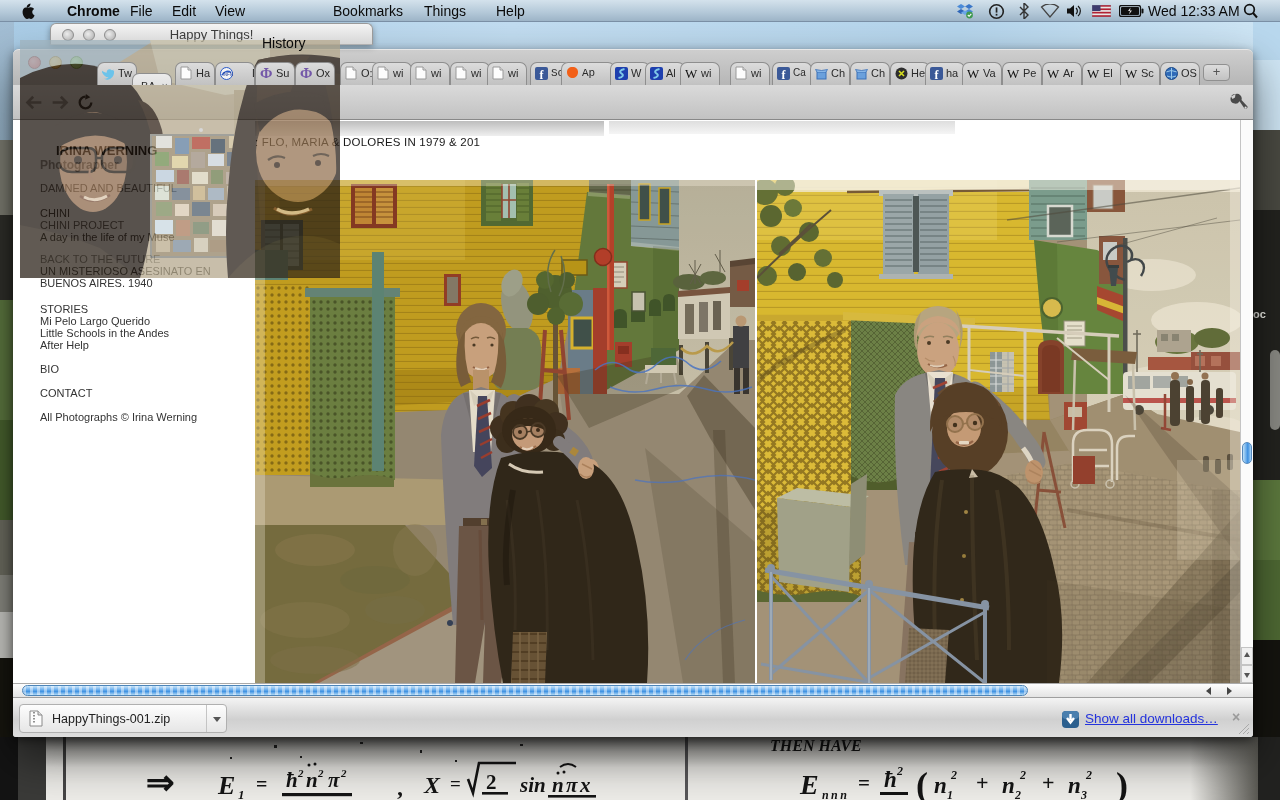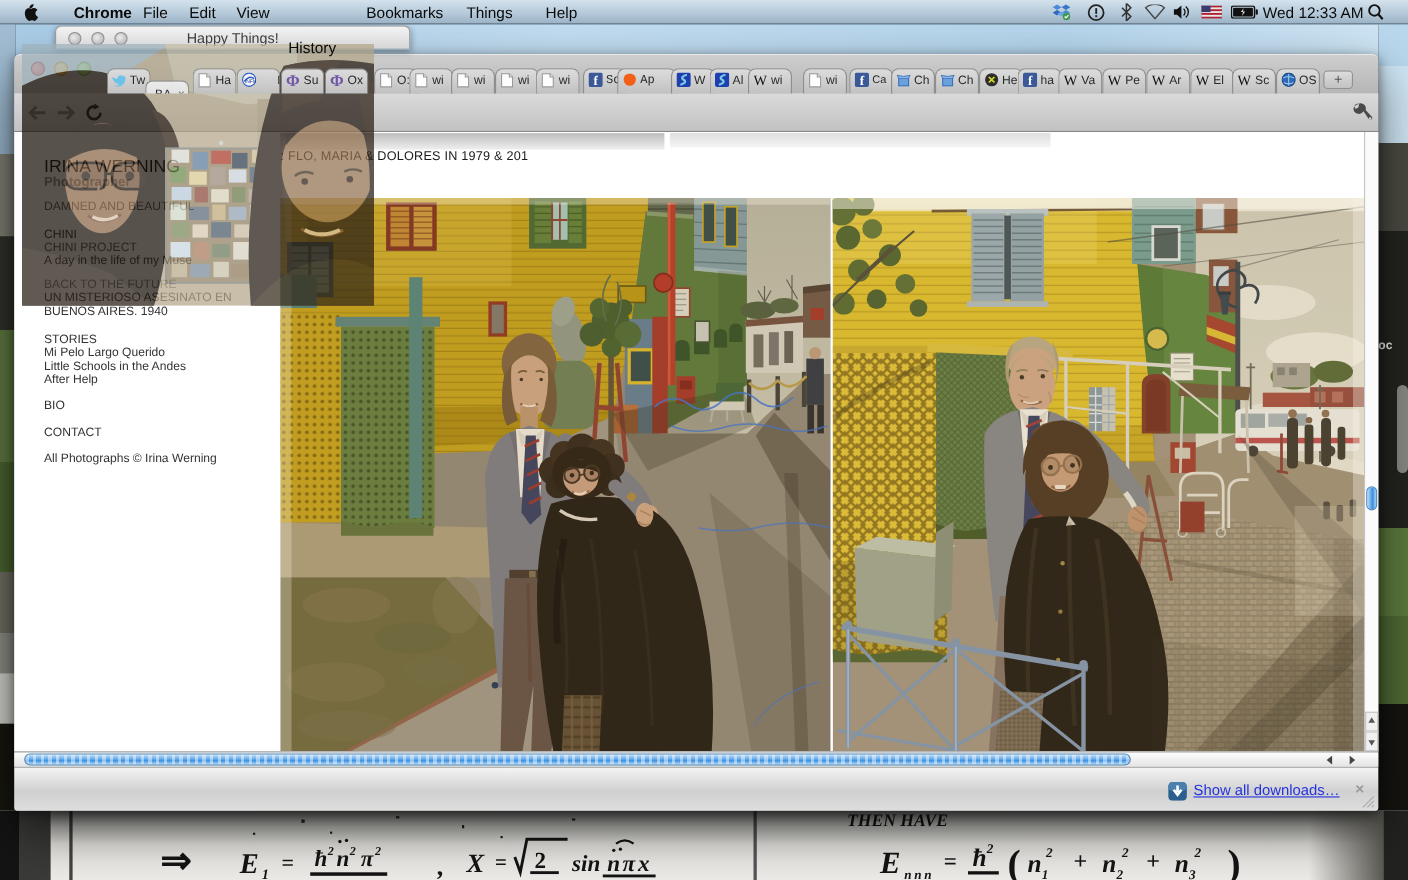--- a/index.html
+++ b/index.html
@@ -316,21 +316,21 @@
     <svg class="abs" style="left:1217px;top:8px;" width="18" height="19" viewBox="0 0 18 19">
       <path d="M5.5,1 A4.8,4.8 0 1 0 9.5,8.2 L14.5,15.5 A1.9,1.9 0 0 0 17.5,13.5 L11.5,7 A4.8,4.8 0 0 0 5.5,1 L5,4.5 L2.5,6 L1,3.5" fill="#4a4a4a"></path>
       <circle cx="15.6" cy="14.7" r="1.1" fill="#ddd"></circle>
     </svg>
   </div>
   <div id="content" class="abs" style="left:0;top:71px;width:1240px;height:563px;background:#fff;overflow:hidden;">
     <div class="abs" style="left:242px;top:1px;width:349px;height:15px;background:linear-gradient(#bdbdbd,#efefef);"></div>
     <div class="abs" style="left:596px;top:1px;width:346px;height:13px;background:linear-gradient(#dedede,#f5f5f5);"></div>
     <div class="abs" style="left:242px;top:16px;font-size:11.5px;color:#1a1a1a;letter-spacing:.2px;">: FLO, MARIA &amp; DOLORES IN 1979 &amp; 201</div>
     <div id="sidebar" style="font-size:11px;color:#222;">
-      <div class="abs" style="left:27px;top:23px;font-size:16px;font-weight:normal;color:#111;">IRINA WERNING</div>
+      <div class="abs" style="left:43px;top:23px;font-size:13px;font-weight:bold;color:#111;">IRINA WERNING</div>
       <div class="abs" style="left:27px;top:38px;font-size:12px;font-weight:bold;color:#8a8a8a;">Photographer</div>
       <div class="abs" style="left:27px;top:62px;color:#555;">DAMNED AND BEAUTIFUL</div>
       <div class="abs" style="left:27px;top:87px;color:#333;">CHINI</div>
       <div class="abs" style="left:27px;top:99px;color:#555;">CHINI PROJECT</div>
       <div class="abs" style="left:27px;top:111px;color:#333;">A day in the life of my Muse</div>
       <div class="abs" style="left:27px;top:133px;color:#777;">BACK TO THE FUTURE</div>
       <div class="abs" style="left:27px;top:145px;color:#333;">UN MISTERIOSO ASESINATO EN</div>
       <div class="abs" style="left:27px;top:157px;color:#333;">BUENOS AIRES. 1940</div>
       <div class="abs" style="left:27px;top:183px;color:#333;">STORIES</div>
       <div class="abs" style="left:27px;top:195px;color:#333;">Mi Pelo Largo Querido</div>
@@ -838,20 +838,32 @@
   </div>
   <div id="hscroll" class="abs" style="left:0;top:634px;width:1240px;height:14px;background:linear-gradient(#fdfdfd,#e4e4e4);border-top:1px solid #aaa;box-sizing:border-box;">
     <div class="abs" style="left:9px;top:1px;width:1006px;height:11px;border-radius:6px;border:1px solid #4d85b8;box-sizing:border-box;
       background:repeating-linear-gradient(90deg,rgba(255,255,255,.45) 0 3px,rgba(255,255,255,0) 3px 7px),linear-gradient(#c6e4fa,#64aaec 45%,#3f92e2 60%,#b0d9f7);"></div>
     <svg class="abs" style="left:1190px;top:2px;" width="32" height="10" viewBox="0 0 32 10">
       <path d="M8,1 L3,5 L8,9 Z" fill="#444"></path>
         <path d="M24,1 L29,5 L24,9 Z" fill="#444"></path>
     </svg>
   </div>
   <div id="shelf" class="abs" style="left:0;top:648px;width:1240px;height:40px;border-top:1px solid #9f9f9f;box-sizing:border-box;background:linear-gradient(#f4f4f4,#d0d0d0 55%,#dedede);border-radius:0 0 3px 3px;">
+    <div class="abs" style="left:6px;top:6px;width:208px;height:29px;border-radius:4px;border:1px solid #b0b0b0;box-sizing:border-box;background:linear-gradient(#fdfdfd,#e6e6e6);">
+      <svg class="abs" style="left:9px;top:5px;" width="14" height="17" viewBox="0 0 14 17">
+        <path d="M1,1 L9,1 L13,5 L13,16 L1,16 Z" fill="#fcfcfc" stroke="#8a8a8a"></path>
+        <path d="M9,1 L9,5 L13,5" fill="#ddd" stroke="#8a8a8a"></path>
+        <path d="M5,2 L5,4 M5,5 L5,7 M5,8 L5,10 M5,11 L5,13" stroke="#777" stroke-width="1.6" stroke-dasharray="1.5 1"></path>
+      </svg>
+      <span class="abs" style="left:32px;top:7px;font-size:12.5px;color:#222;">HappyThings-001.zip</span>
+      <div class="abs" style="left:186px;top:0px;width:1px;height:27px;background:#c4c4c4;"></div>
+      <svg class="abs" style="left:192px;top:11px;" width="10" height="7" viewBox="0 0 10 7">
+          <path d="M1,1 L9,1 L5,6 Z" fill="#555"></path>
+        </svg>
+    </div>
     <svg class="abs" style="left:1049px;top:13px;" width="17" height="17" viewBox="0 0 17 17">
       <rect width="17" height="17" rx="4" fill="#2b5f8e"></rect>
       <rect width="17" height="8" rx="4" fill="#4a7fae"></rect>
       <path d="M8.5,3 L8.5,9 M5,7 L8.5,11.5 L12,7" stroke="#fff" stroke-width="2.4" fill="none"></path>
     </svg>
     <a class="abs" style="left:1072px;top:13px;font-size:13.5px;color:#2433dd;text-decoration:underline;">Show all downloads…</a>
     <div class="abs" style="left:1219px;top:11px;font-size:14px;font-weight:bold;color:#9a9a9a;">×</div>
     <svg class="abs" style="left:1224px;top:24px;" width="13" height="13" viewBox="0 0 13 13">
       <path d="M12,2 L2,12 M12,6 L6,12 M12,10 L10,12" stroke="#aaa" stroke-width="1"></path>
     </svg>

